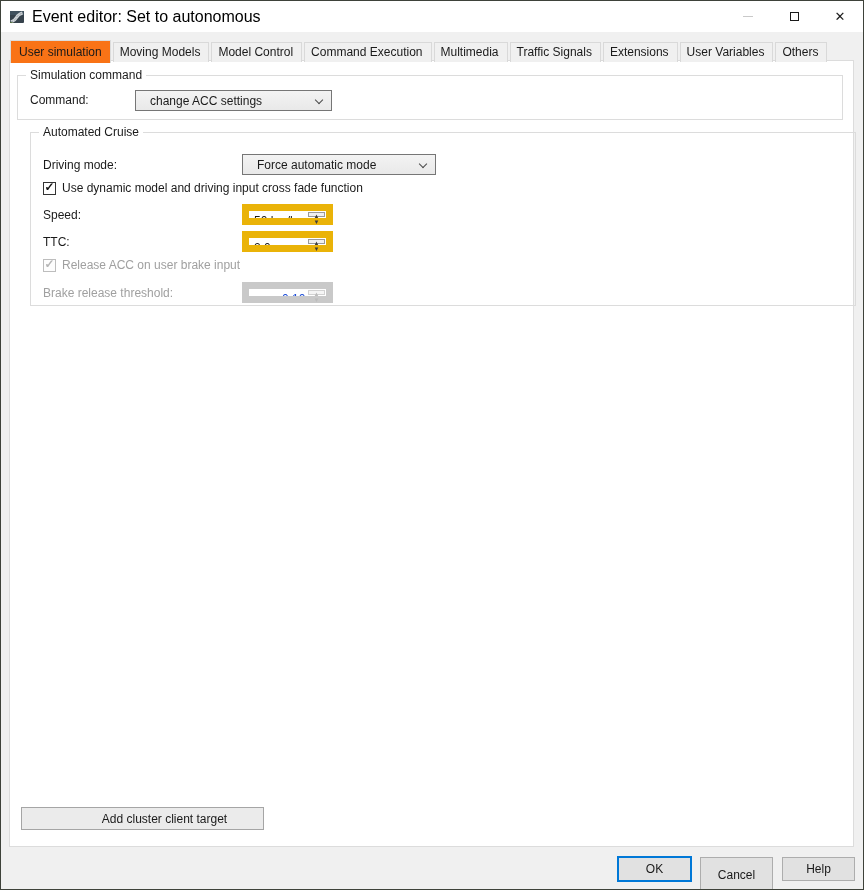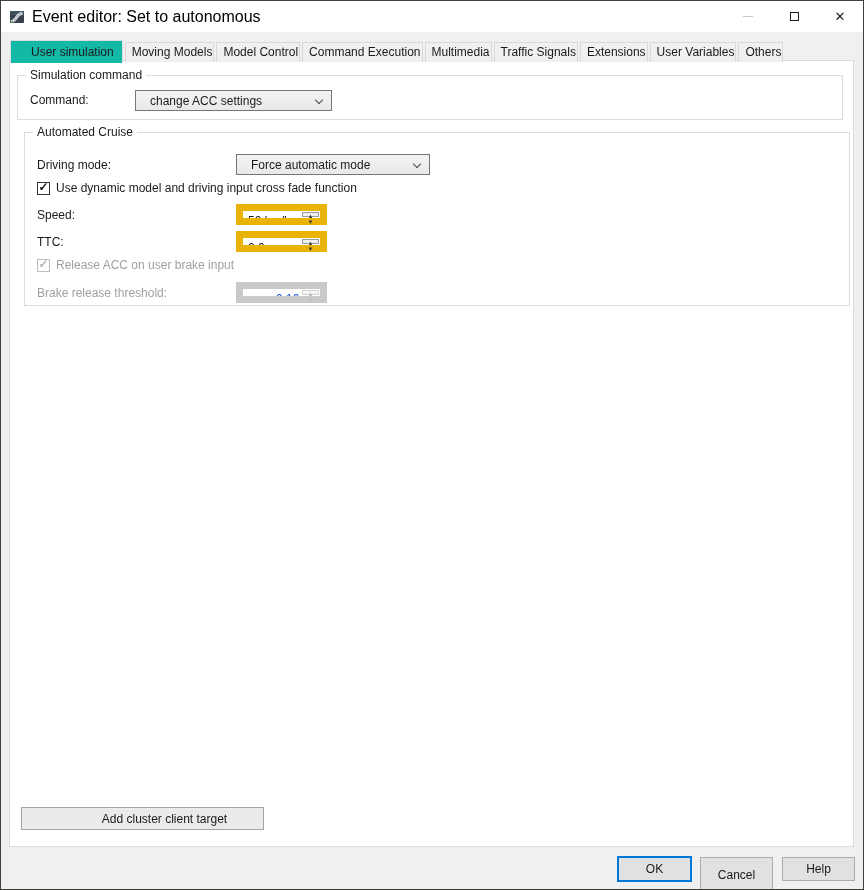--- a/index.html
+++ b/index.html
@@ -16,22 +16,22 @@
   .app-icon { width:16px; height:16px; flex:0 0 16px; }
   .title-text { margin-left:7px; font-size:16px; color:#000000; white-space:nowrap; }
   .caption-buttons { position:absolute; top:0; right:0; height:31px; display:flex; }
   .caption-btn { width:46px; height:31px; display:flex; align-items:center; justify-content:center; }
   .min-glyph { width:10px; height:1px; background:#c9c9c9; }
   .max-glyph { width:9px; height:9px; border:1px solid #1a1a1a; }
   .close-glyph { font-size:13px; line-height:1; color:#1a1a1a; }
   
   .tabstrip { position:absolute; left:9px; top:39px; display:flex; align-items:flex-end; z-index:2; }
   .tab { background:#f0f0f0; border:1px solid #d9d9d9; border-bottom:none;
-         padding:2px 1px 3px 6px; margin-right:2px; line-height:14px; white-space:nowrap; }
-  .tab.active { background:#14b8a6; border-color:#dcdcdc; padding:4px 8px 4px 20px;
+         padding:2px 8px 3px 6px; margin-right:2px; line-height:14px; white-space:nowrap; }
+  .tab.active { background:#f97316; border-color:#dcdcdc; padding:4px 8px 4px 8px;
                 margin-bottom:-1px; position:relative; z-index:3; }
   .tab-panel { position:absolute; left:8px; top:59px; width:845px; height:787px;
                background:#ffffff; border:1px solid #dcdcdc; z-index:1; }
   
   .group { position:absolute; border:1px solid #dcdcdc; }
   .group-label { position:absolute; top:-8px; left:8px; background:#ffffff; padding:0 4px;
                  line-height:14px; white-space:nowrap; }
   .field-label { position:absolute; line-height:14px; white-space:nowrap; }
   .field-label.disabled { color:#a0a0a0; }
   
@@ -113,21 +113,21 @@
 
     <div class="group" style="left:7px; top:14px; width:826px; height:45px;">
       <span class="group-label">Simulation command</span>
       <span class="field-label" style="left:12px; top:17px;">Command:</span>
       <div class="combo" style="left:117px; top:14px; width:197px;">
         <span class="combo-value">change ACC settings</span>
         <span class="combo-chevron"></span>
       </div>
     </div>
 
-    <div class="group" style="left:14px; top:71px; width:826px; height:174px;">
+    <div class="group" style="left:20px; top:71px; width:826px; height:174px;">
       <span class="group-label">Automated Cruise</span>
 
       <span class="field-label" style="left:12px; top:25px;">Driving mode:</span>
       <div class="combo" style="left:211px; top:21px; width:194px;">
         <span class="combo-value">Force automatic mode</span>
         <span class="combo-chevron"></span>
       </div>
 
       <div class="checkbox" style="left:12px; top:48px;">
         <span class="cb-box">

